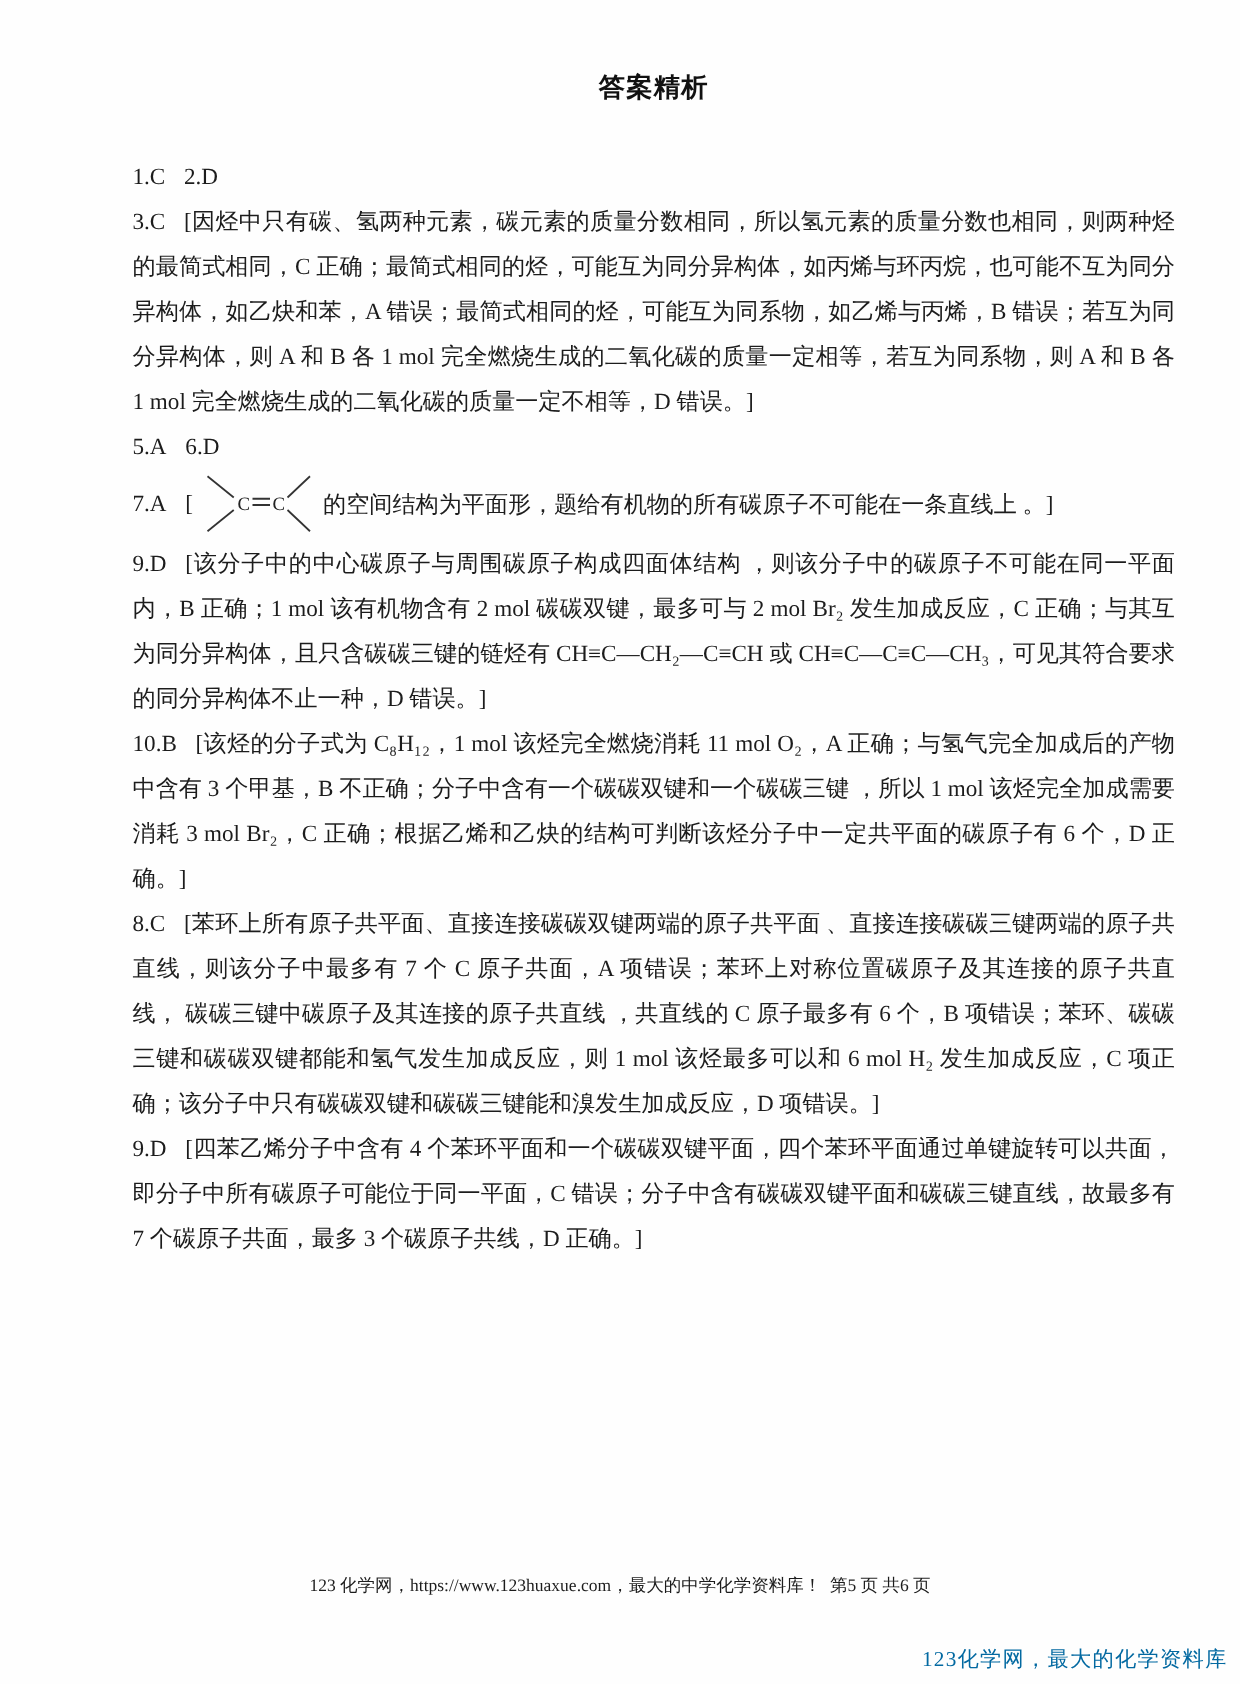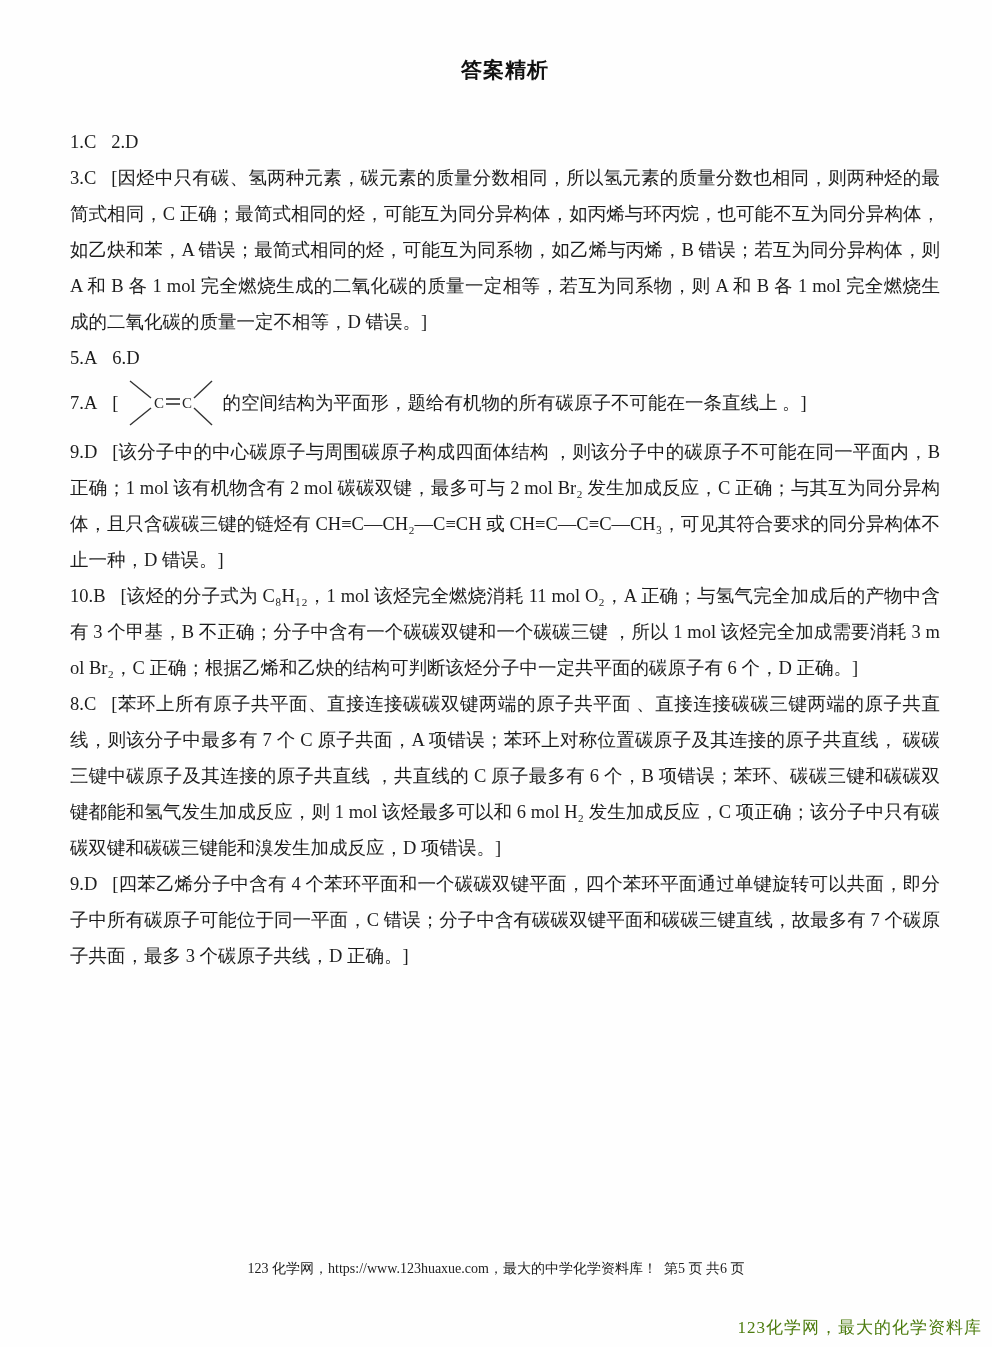--- a/index.html
+++ b/index.html
@@ -4,21 +4,21 @@
 <style>
   html, body { margin: 0; padding: 0; }
   body {
     width: 992px; height: 1347px;
     background: #fefefe;
     position: relative;
     overflow: hidden;
     font-family: "Liberation Serif", "DejaVu Serif", serif;
     color: #1c1c1c;
   }
-  .page { padding: 56px 52px 0 70px; }
+  .page { padding: 56px 52px 0 70px; margin-left: 36px; }
   .doc-title {
     text-align: center;
     font-size: 21px;
     font-weight: bold;
     margin: 0 0 40px 0;
     letter-spacing: 1px;
     color: #111;
   }
   .para {
     font-size: 18.5px;
@@ -47,21 +47,21 @@
     text-align: center;
     font-size: 14px;
     color: #1c1c1c;
     white-space: pre;
   }
   .watermark {
     position: absolute;
     top: 1316px;
     right: 10px;
     font-size: 17px;
-    color: #4d7c0f;
+    color: #0369a1;
     letter-spacing: 1px;
   }
 </style>
 </head>
 <body>
 
 <div class="page">
 
   <h1 class="doc-title">答案精析</h1>
 

